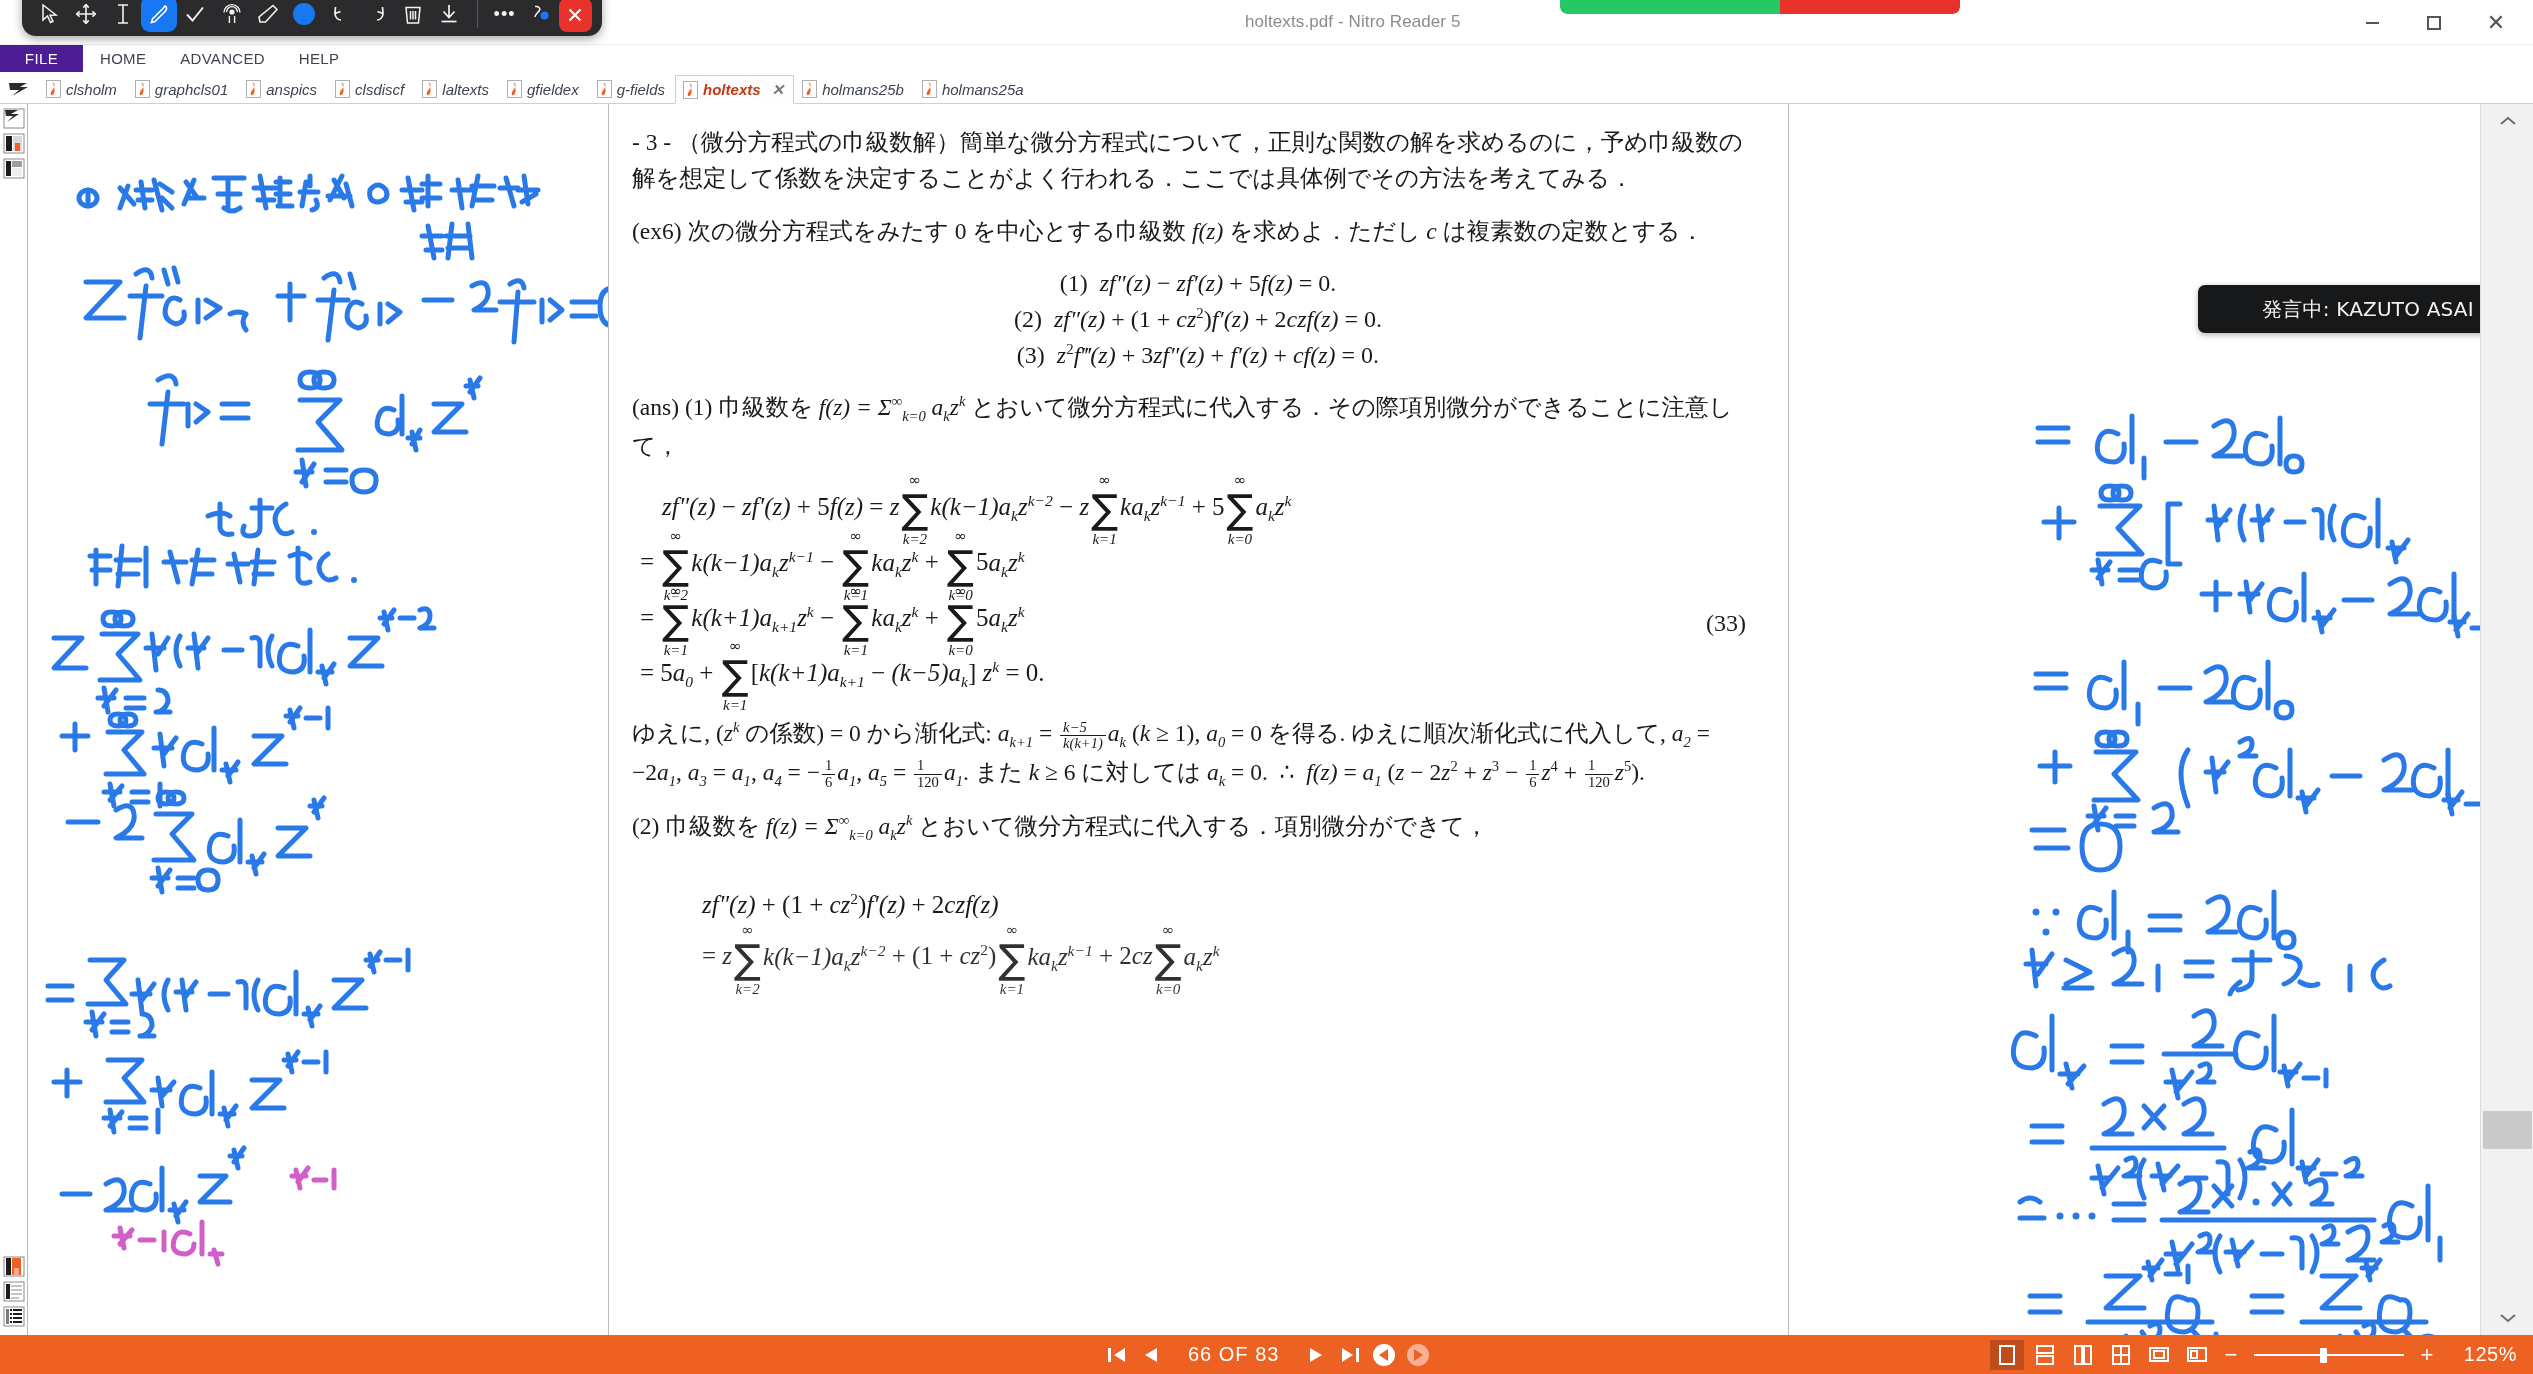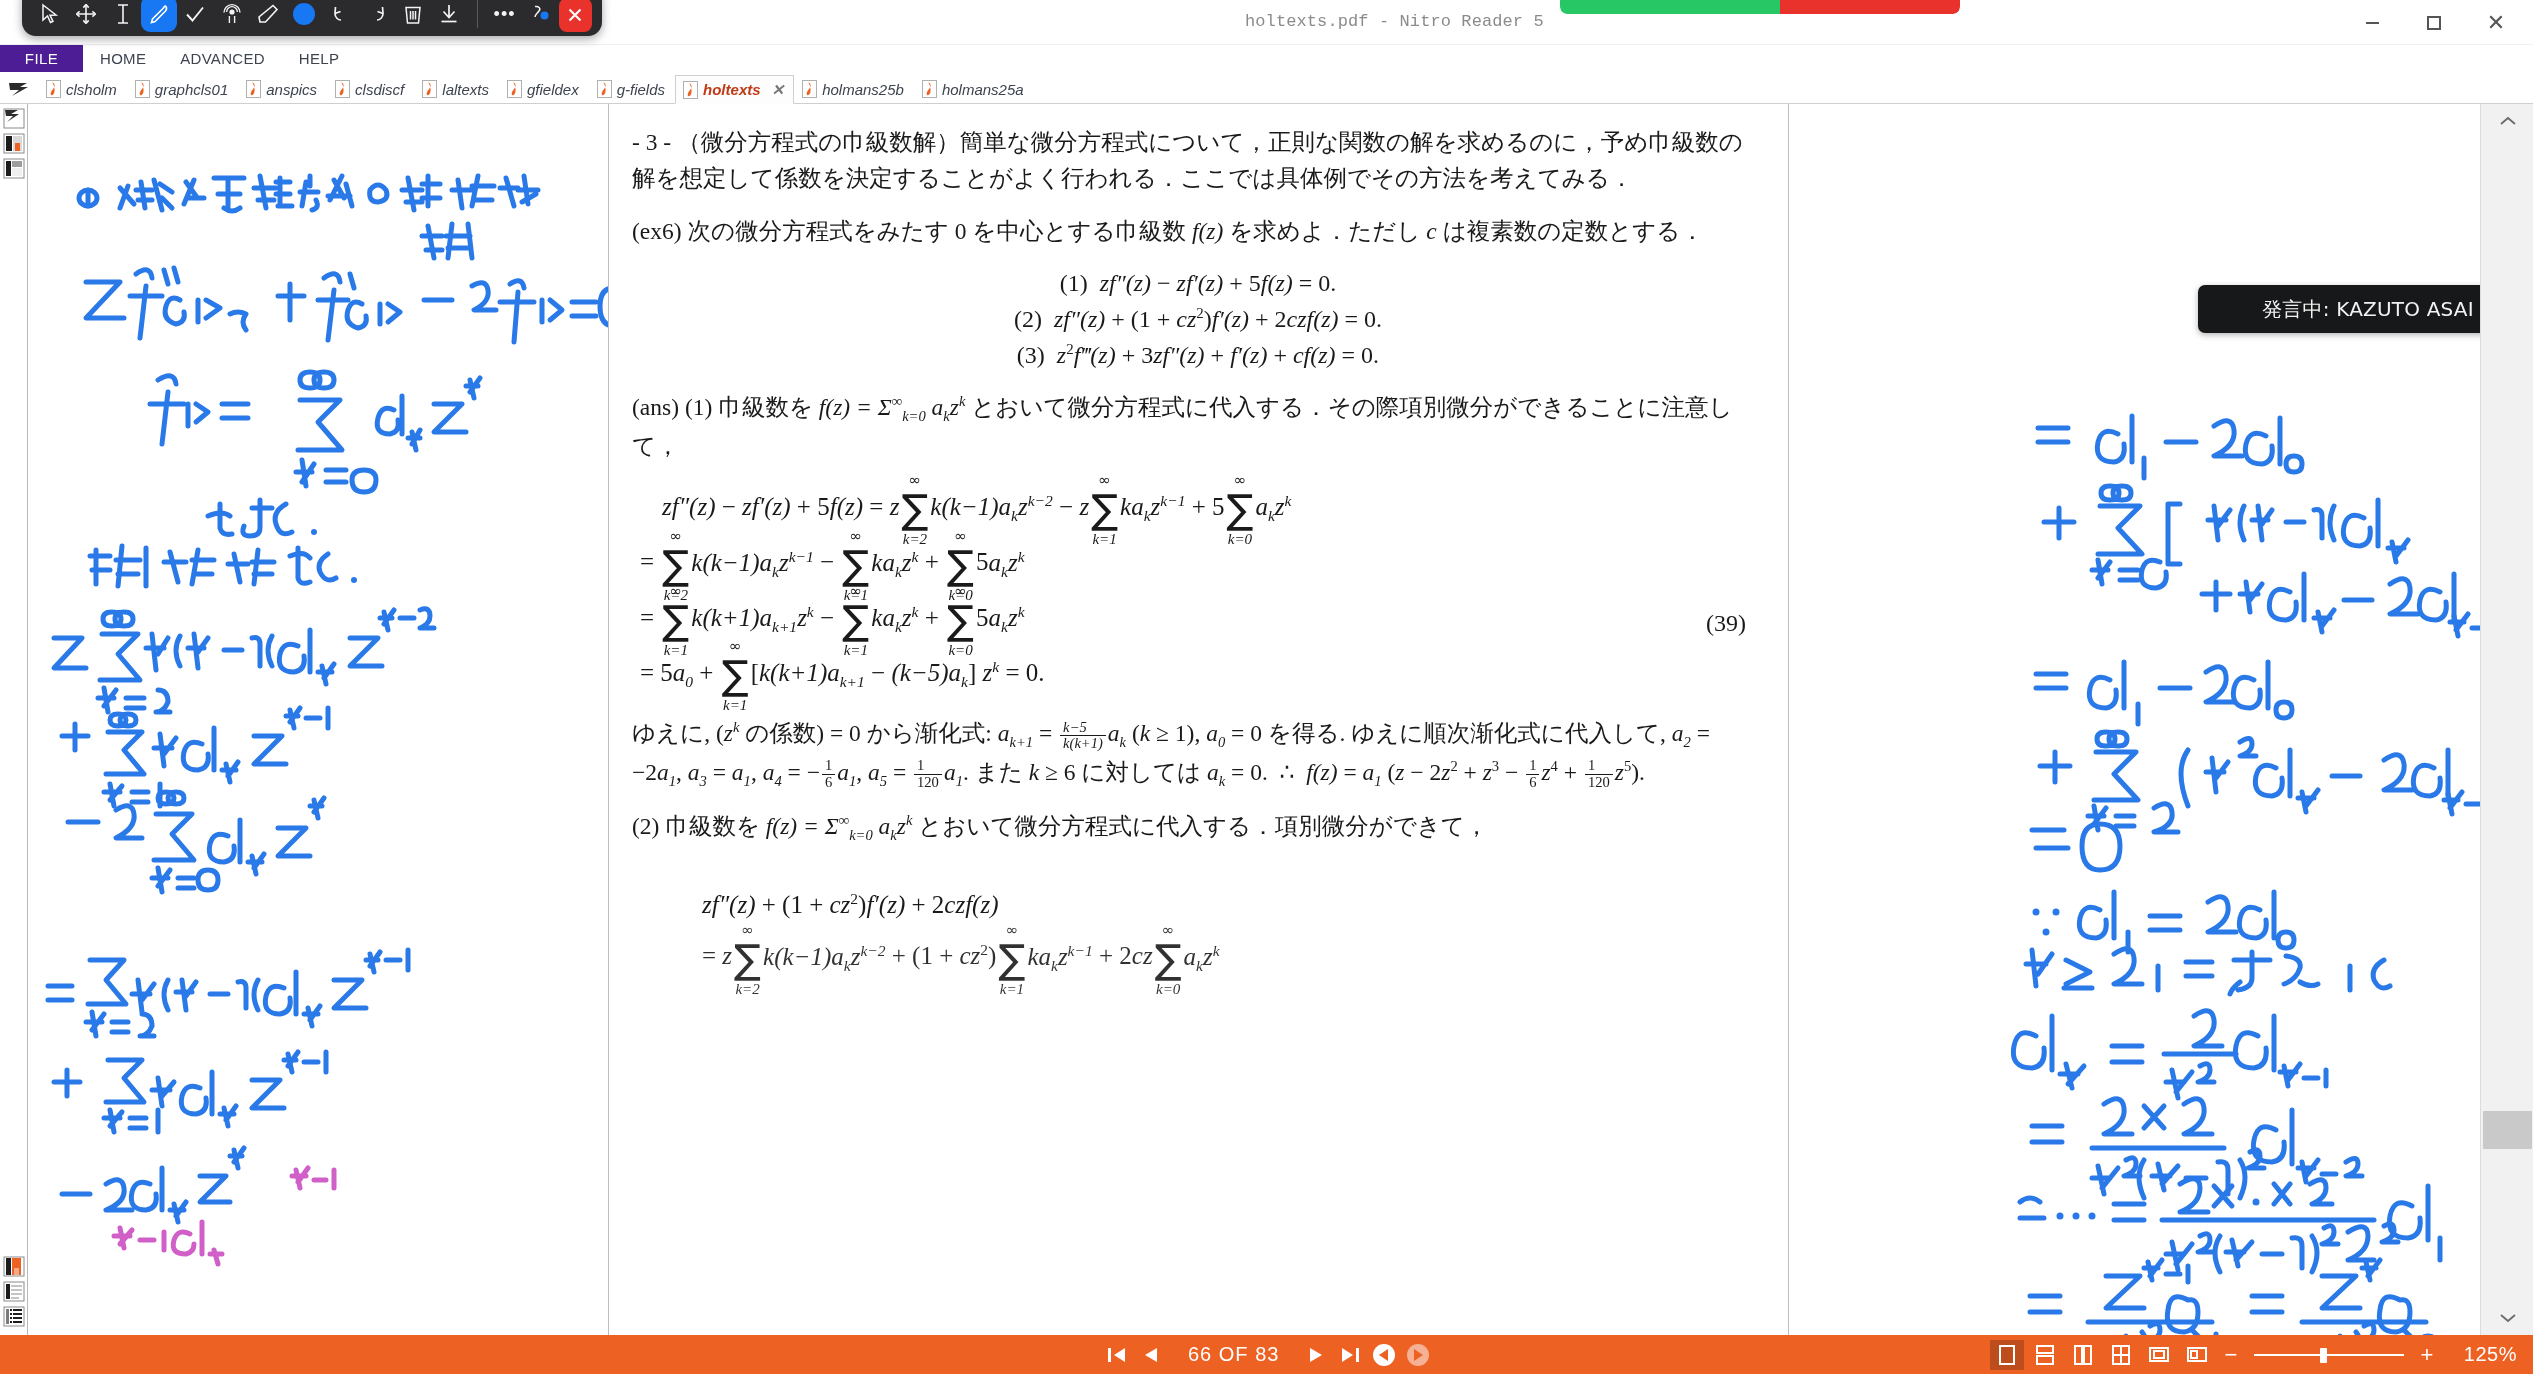--- a/index.html
+++ b/index.html
@@ -13,21 +13,21 @@
 
   
   .titlebar {
     position: absolute; left: 0; top: 0; width: 2533px; height: 45px;
     background: #ffffff;
     border-bottom: 1px solid #efefef;
   }
   .title-text {
     position: absolute; left: 1245px; top: 12px;
     font-size: 17px; color: #8b8b8b;
-    font-family: Liberation Mono, monospace;
+    font-family: Liberation Sans, sans-serif;
     letter-spacing: 0.1px;
   }
   .win-btns {
     position: absolute; right: 6px; top: 0; height: 45px;
     display: flex; align-items: center;
   }
   .win-btn {
     width: 62px; height: 45px;
     display: flex; align-items: center; justify-content: center;
     color: #444; font-size: 19px; line-height: 1;
@@ -726,21 +726,21 @@
             </div>
             <div class="eqline" style="padding-left:8px;">
               = <span class="sumop">∑<span class="sumtop">∞</span><span class="sumbot">k=2</span></span><span class="mi">k(k−1)a<sub class="e">k</sub>z<sup class="e">k−1</sup></span> − <span class="sumop">∑<span class="sumtop">∞</span><span class="sumbot">k=1</span></span><span class="mi">ka<sub class="e">k</sub>z<sup class="e">k</sup></span> + <span class="sumop">∑<span class="sumtop">∞</span><span class="sumbot">k=0</span></span>5<span class="mi">a<sub class="e">k</sub>z<sup class="e">k</sup></span>
             </div>
             <div class="eqline" style="padding-left:8px;">
               = <span class="sumop">∑<span class="sumtop">∞</span><span class="sumbot">k=1</span></span><span class="mi">k(k+1)a<sub class="e">k+1</sub>z<sup class="e">k</sup></span> − <span class="sumop">∑<span class="sumtop">∞</span><span class="sumbot">k=1</span></span><span class="mi">ka<sub class="e">k</sub>z<sup class="e">k</sup></span> + <span class="sumop">∑<span class="sumtop">∞</span><span class="sumbot">k=0</span></span>5<span class="mi">a<sub class="e">k</sub>z<sup class="e">k</sup></span>
             </div>
             <div class="eqline" style="padding-left:8px;">
               = 5<span class="mi">a<sub class="e">0</sub></span> + <span class="sumop">∑<span class="sumtop">∞</span><span class="sumbot">k=1</span></span>[<span class="mi">k(k+1)a<sub class="e">k+1</sub></span> − <span class="mi">(k−5)a<sub class="e">k</sub></span>] <span class="mi">z<sup class="e">k</sup></span> = 0.
             </div>
-            <div class="eqtag">(39)</div>
+            <div class="eqtag">(33)</div>
           </div>
 
           <div class="doc-p" style="margin-top:24px;">
             ゆえに, (<span class="mi">z<sup class="e">k</sup></span> の係数) = 0 から渐化式:
             <span class="mi">a<sub class="e">k+1</sub></span> = <span class="frac"><span class="num"><span class="mi">k−5</span></span><span class="den"><span class="mi">k(k+1)</span></span></span><span class="mi">a<sub class="e">k</sub></span>
             (<span class="mi">k</span> ≥ 1), <span class="mi">a<sub class="e">0</sub></span> = 0 を得る. ゆえに順次渐化式に代入して,
             <span class="mi">a<sub class="e">2</sub></span> = −2<span class="mi">a<sub class="e">1</sub></span>, <span class="mi">a<sub class="e">3</sub></span> = <span class="mi">a<sub class="e">1</sub></span>,
             <span class="mi">a<sub class="e">4</sub></span> = −<span class="frac"><span class="num">1</span><span class="den">6</span></span><span class="mi">a<sub class="e">1</sub></span>,
             <span class="mi">a<sub class="e">5</sub></span> = <span class="frac"><span class="num">1</span><span class="den">120</span></span><span class="mi">a<sub class="e">1</sub></span>. また <span class="mi">k</span> ≥ 6 に対しては <span class="mi">a<sub class="e">k</sub></span> = 0.
             &nbsp;∴&nbsp; <span class="mi">f(z)</span> = <span class="mi">a<sub class="e">1</sub></span> (<span class="mi">z</span> − 2<span class="mi">z</span><sup class="e">2</sup> + <span class="mi">z</span><sup class="e">3</sup> − <span class="frac"><span class="num">1</span><span class="den">6</span></span><span class="mi">z</span><sup class="e">4</sup> + <span class="frac"><span class="num">1</span><span class="den">120</span></span><span class="mi">z</span><sup class="e">5</sup>).

